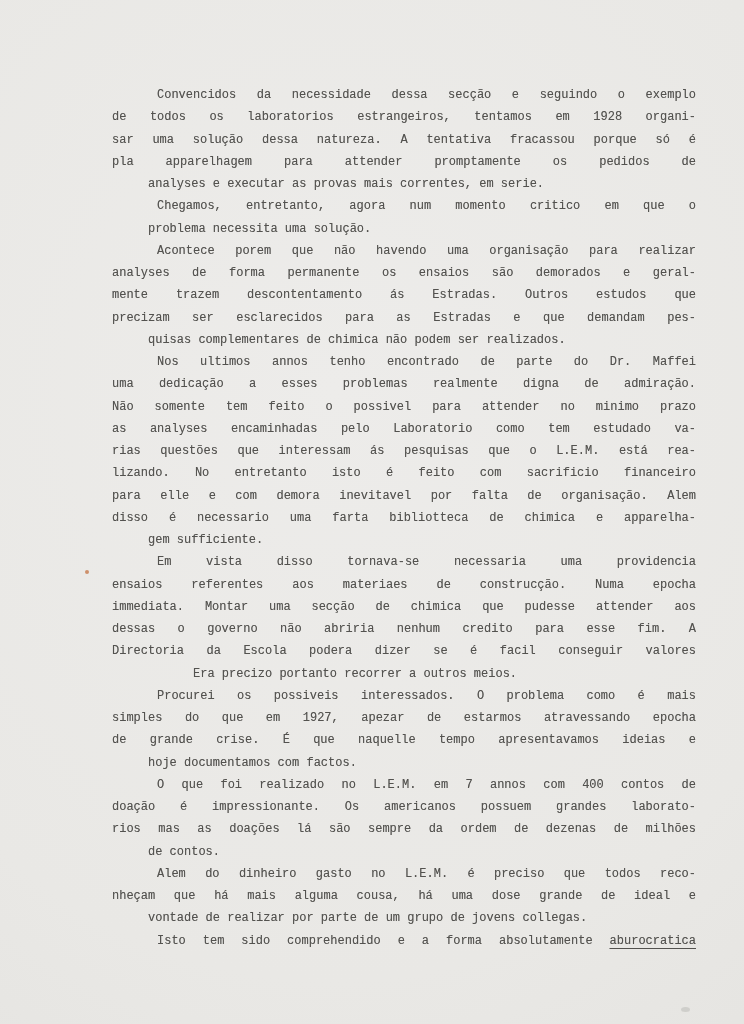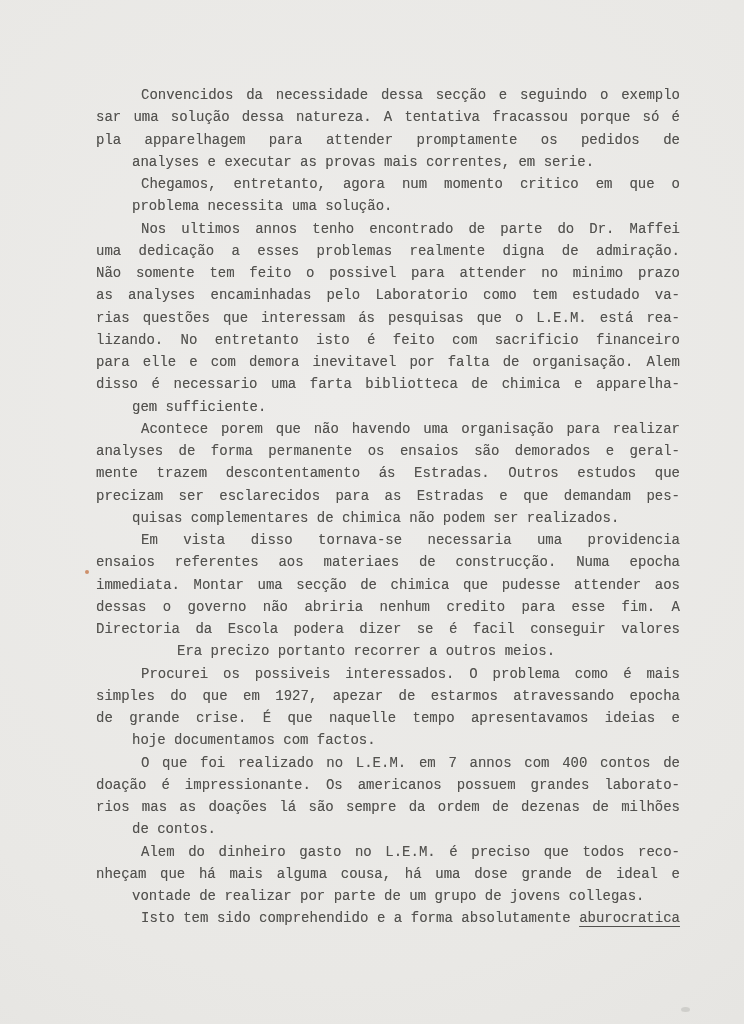--- a/index.html
+++ b/index.html
@@ -16,25 +16,25 @@
     position: relative;
     width: 744px;
     height: 1024px;
     background: radial-gradient(ellipse 130% 105% at 45% 38%,
       var(--paper-light, #edecea) 0%,
       var(--paper, #e9e8e5) 55%,
       var(--paper-dark, #e1e0dd) 100%);
   }
   .textblock {
     position: absolute;
-    left: 96px;
+    left: 112px;
     top: 84px;
     width: 584px;
     font-family: "Liberation Mono", "DejaVu Sans Mono", monospace;
-    font-size: 14px;
+    font-size: 12px;
     line-height: 22.25px;
     color: var(--ink, #53524f);
     text-shadow: 0 0 0.5px rgba(83, 82, 79, 0.45);
   }
   .para { margin: 0; }
   .line {
     text-align: justify;
     text-align-last: justify;
   }
   .line.last { text-align-last: left; margin-left: 36px; }
@@ -68,45 +68,46 @@
 </style>
 </head>
 <body>
 
 <div class="page">
   <div class="speck speck-orange"></div>
   <div class="speck speck-gray"></div>
   <div class="textblock">
       <div class="para">
         <div class="line indent"><span>Convencidos da necessidade dessa secção e seguindo o exemplo</span></div>
+        <div class="line"><span>de todos os laboratorios estrangeiros, tentamos em 1928 organi-</span></div>
         <div class="line"><span>sar uma solução dessa natureza. A tentativa fracassou porque só é</span></div>
         <div class="line"><span>pla apparelhagem para attender promptamente os pedidos de</span></div>
         <div class="line last"><span>analyses e executar as provas mais correntes, em serie.</span></div>
       </div>
       <div class="para">
         <div class="line indent"><span>Chegamos, entretanto, agora num momento critico em que o</span></div>
         <div class="line last"><span>problema necessita uma solução.</span></div>
+      </div>
+      <div class="para">
+        <div class="line indent"><span>Acontece porem que não havendo uma organisação para realizar</span></div>
+        <div class="line"><span>analyses de forma permanente os ensaios são demorados e geral-</span></div>
+        <div class="line"><span>mente trazem descontentamento ás Estradas. Outros estudos que</span></div>
+        <div class="line"><span>precizam ser esclarecidos para as Estradas e que demandam pes-</span></div>
+        <div class="line last"><span>quisas complementares de chimica não podem ser realizados.</span></div>
       </div>
       <div class="para">
         <div class="line indent"><span>Nos ultimos annos tenho encontrado de parte do Dr. Maffei</span></div>
         <div class="line"><span>uma dedicação a esses problemas realmente digna de admiração.</span></div>
         <div class="line"><span>Não somente tem feito o possivel para attender no minimo prazo</span></div>
         <div class="line"><span>as analyses encaminhadas pelo Laboratorio como tem estudado va-</span></div>
         <div class="line"><span>rias questões que interessam ás pesquisas que o L.E.M. está rea-</span></div>
         <div class="line"><span>lizando. No entretanto isto é feito com sacrificio financeiro</span></div>
         <div class="line"><span>para elle e com demora inevitavel por falta de organisação. Alem</span></div>
         <div class="line"><span>disso é necessario uma farta bibliotteca de chimica e apparelha-</span></div>
         <div class="line last"><span>gem sufficiente.</span></div>
-      </div>
-      <div class="para">
-        <div class="line indent"><span>Acontece porem que não havendo uma organisação para realizar</span></div>
-        <div class="line"><span>analyses de forma permanente os ensaios são demorados e geral-</span></div>
-        <div class="line"><span>mente trazem descontentamento ás Estradas. Outros estudos que</span></div>
-        <div class="line"><span>precizam ser esclarecidos para as Estradas e que demandam pes-</span></div>
-        <div class="line last"><span>quisas complementares de chimica não podem ser realizados.</span></div>
       </div>
       <div class="para">
         <div class="line indent"><span>Em vista disso tornava-se necessaria uma providencia</span></div>
         <div class="line"><span>ensaios referentes aos materiaes de construcção. Numa epocha</span></div>
         <div class="line"><span>immediata. Montar uma secção de chimica que pudesse attender aos</span></div>
         <div class="line"><span>dessas o governo não abriria nenhum credito para esse fim. A</span></div>
         <div class="line"><span>Directoria da Escola podera dizer se é facil conseguir valores</span></div>
       </div>
       <div class="para">
         <div class="line indent last"><span>Era precizo portanto recorrer a outros meios.</span></div>

